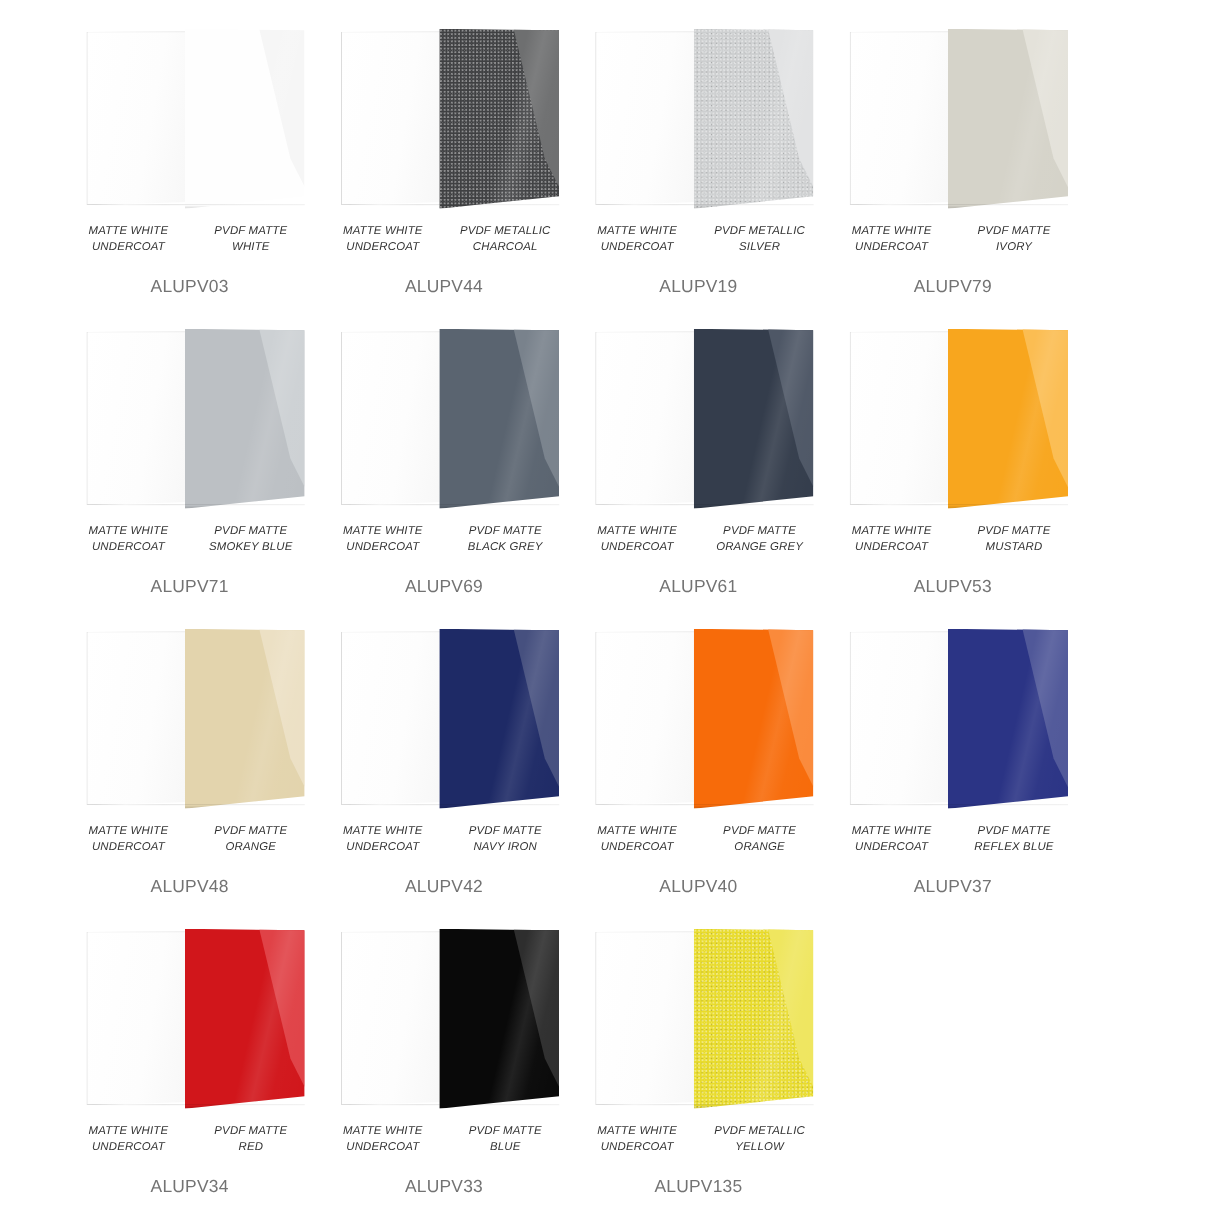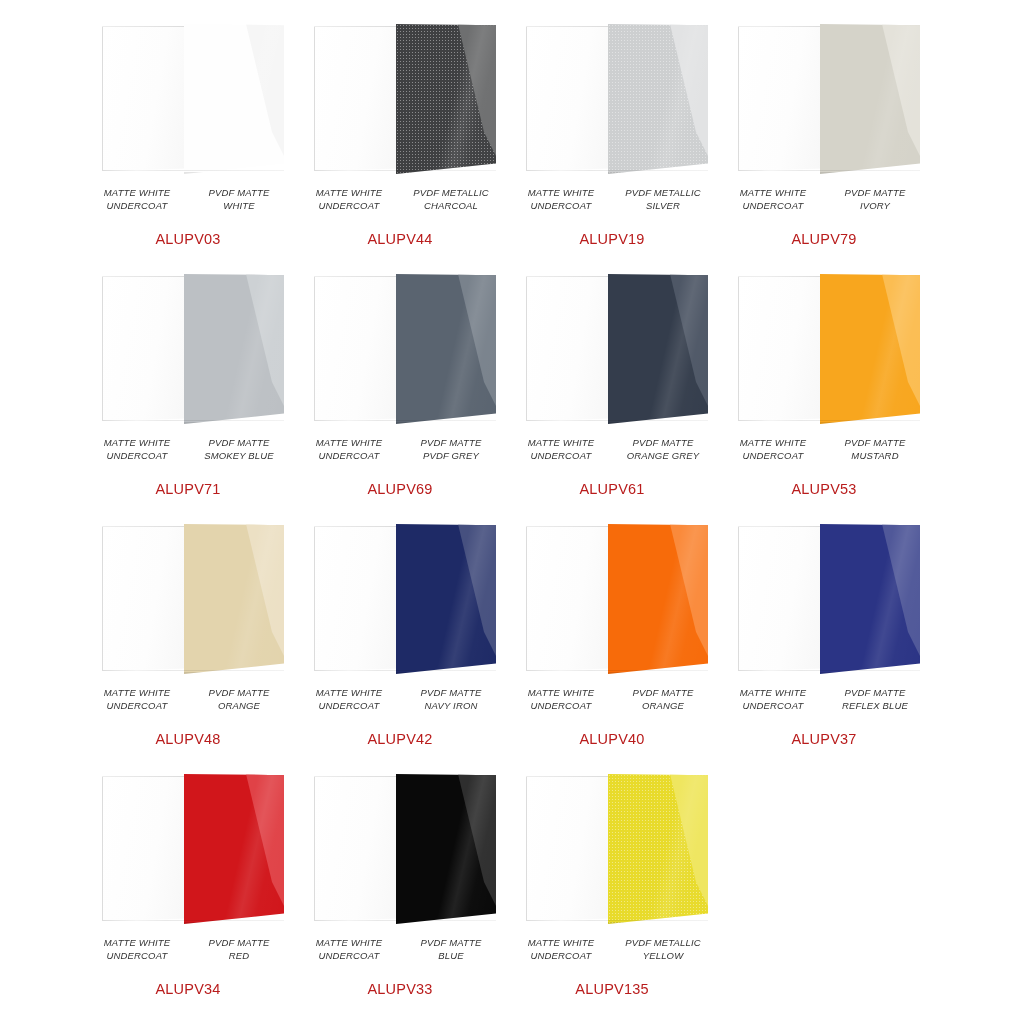--- a/index.html
+++ b/index.html
@@ -15,21 +15,21 @@
     -webkit-font-smoothing: antialiased;
     overflow: hidden;
   }
 
   #swatch-grid {
     display: grid;
     grid-template-columns: repeat(4, 212px);
     grid-auto-rows: 250px;
     column-gap: 0px;
     row-gap: 0px;
-    padding-left: 82px;
+    padding-left: 52px;
     padding-top: 4px;
     box-sizing: border-box;
   }
 
   .swatch-cell {
     position: relative;
     width: 212px;
     height: 250px;
     box-sizing: border-box;
   }
@@ -140,21 +140,21 @@
     line-height: 13px;
     color: #333333;
     letter-spacing: 0.15px;
   }
   .caption-col .ln { display: block; }
 
   .swatch-code {
     text-align: center;
     margin-top: 19px;
     font-size: 14.5px;
-    color: #b91c1c;
+    color: #737373;
     letter-spacing: 0.2px;
   }
 </style>
 </head>
 <body>
 
 <div id="swatch-grid">
   <div class="swatch-cell" style="--swatch-color: #fefefe; --swatch-gloss: #f6f6f6;">
     <div class="sample-art">
       <div class="panel-undercoat"></div>
@@ -292,21 +292,21 @@
       </div>
       <div class="ground-line"></div>
     </div>
     <div class="caption-row">
       <div class="caption-col">
         <span class="ln">MATTE WHITE</span>
         <span class="ln">UNDERCOAT</span>
       </div>
       <div class="caption-col">
         <span class="ln">PVDF MATTE</span>
-        <span class="ln">PVDF GREY</span>
+        <span class="ln">BLACK GREY</span>
       </div>
     </div>
     <div class="swatch-code">ALUPV69</div>
   </div>
 
   <div class="swatch-cell" style="--swatch-color: #343d4c; --swatch-gloss: #4e5766;">
     <div class="sample-art">
       <div class="panel-undercoat"></div>
       <div class="panel-coated">
         <div class="base"></div>

